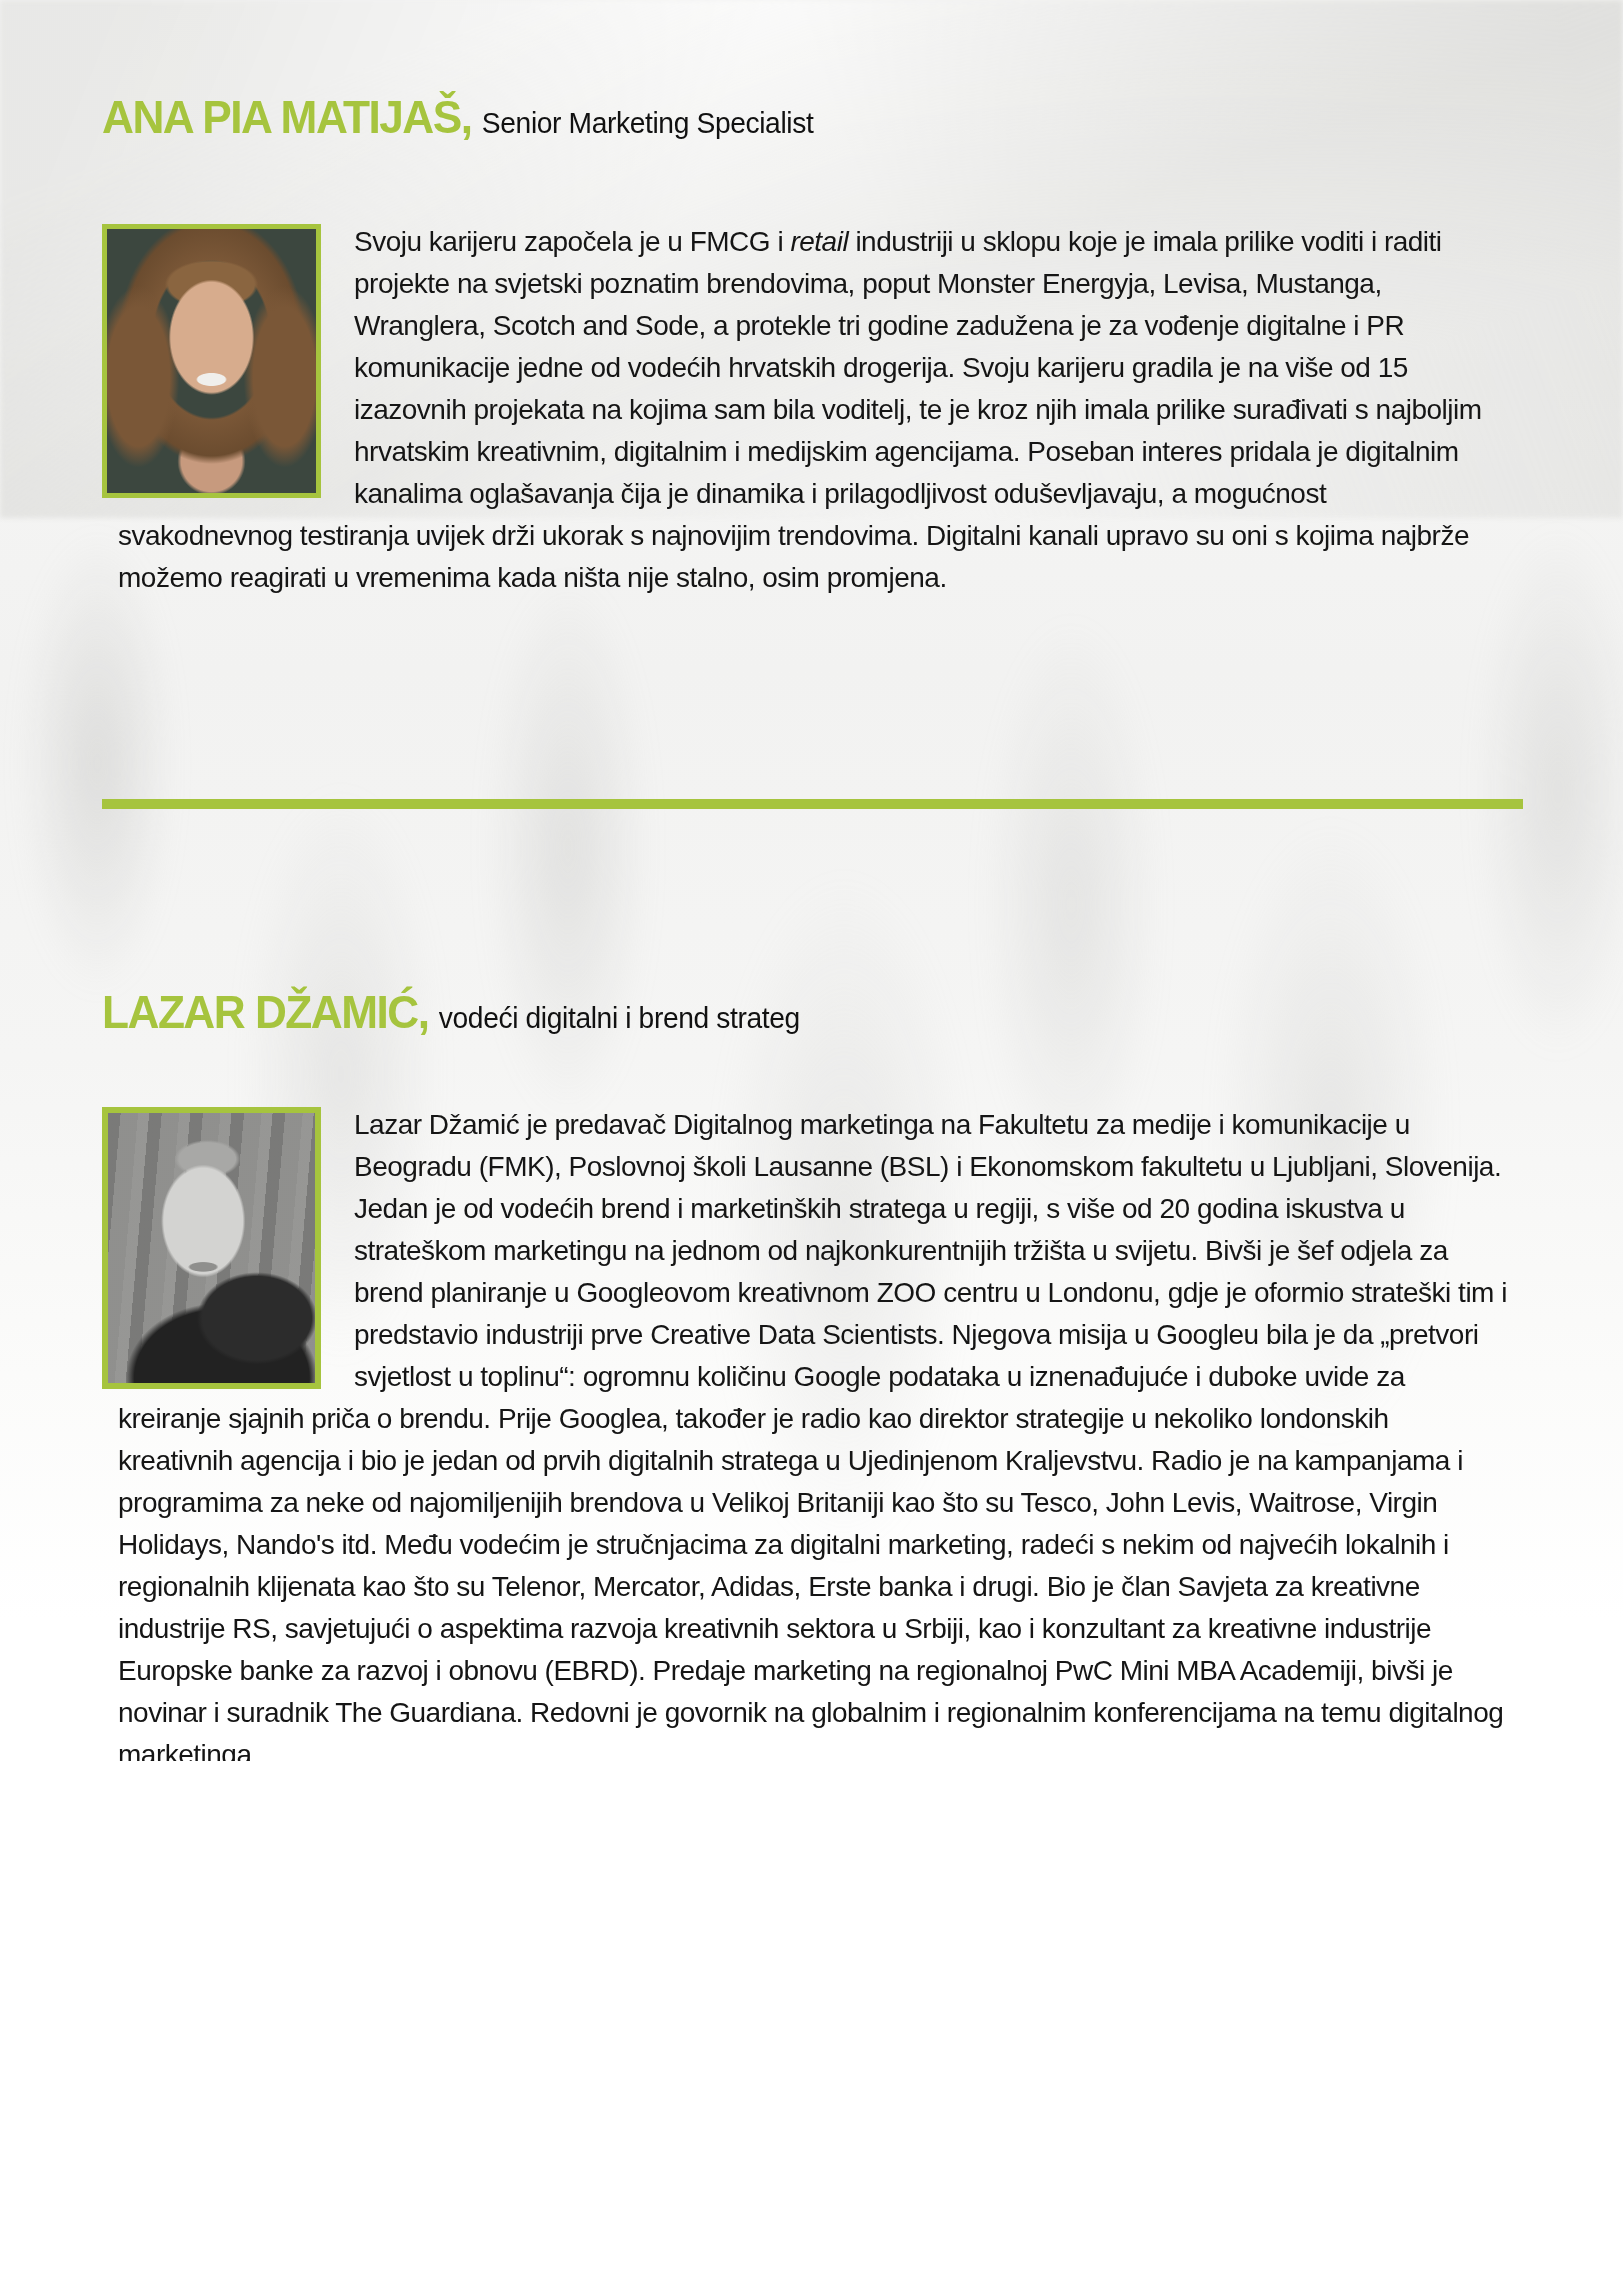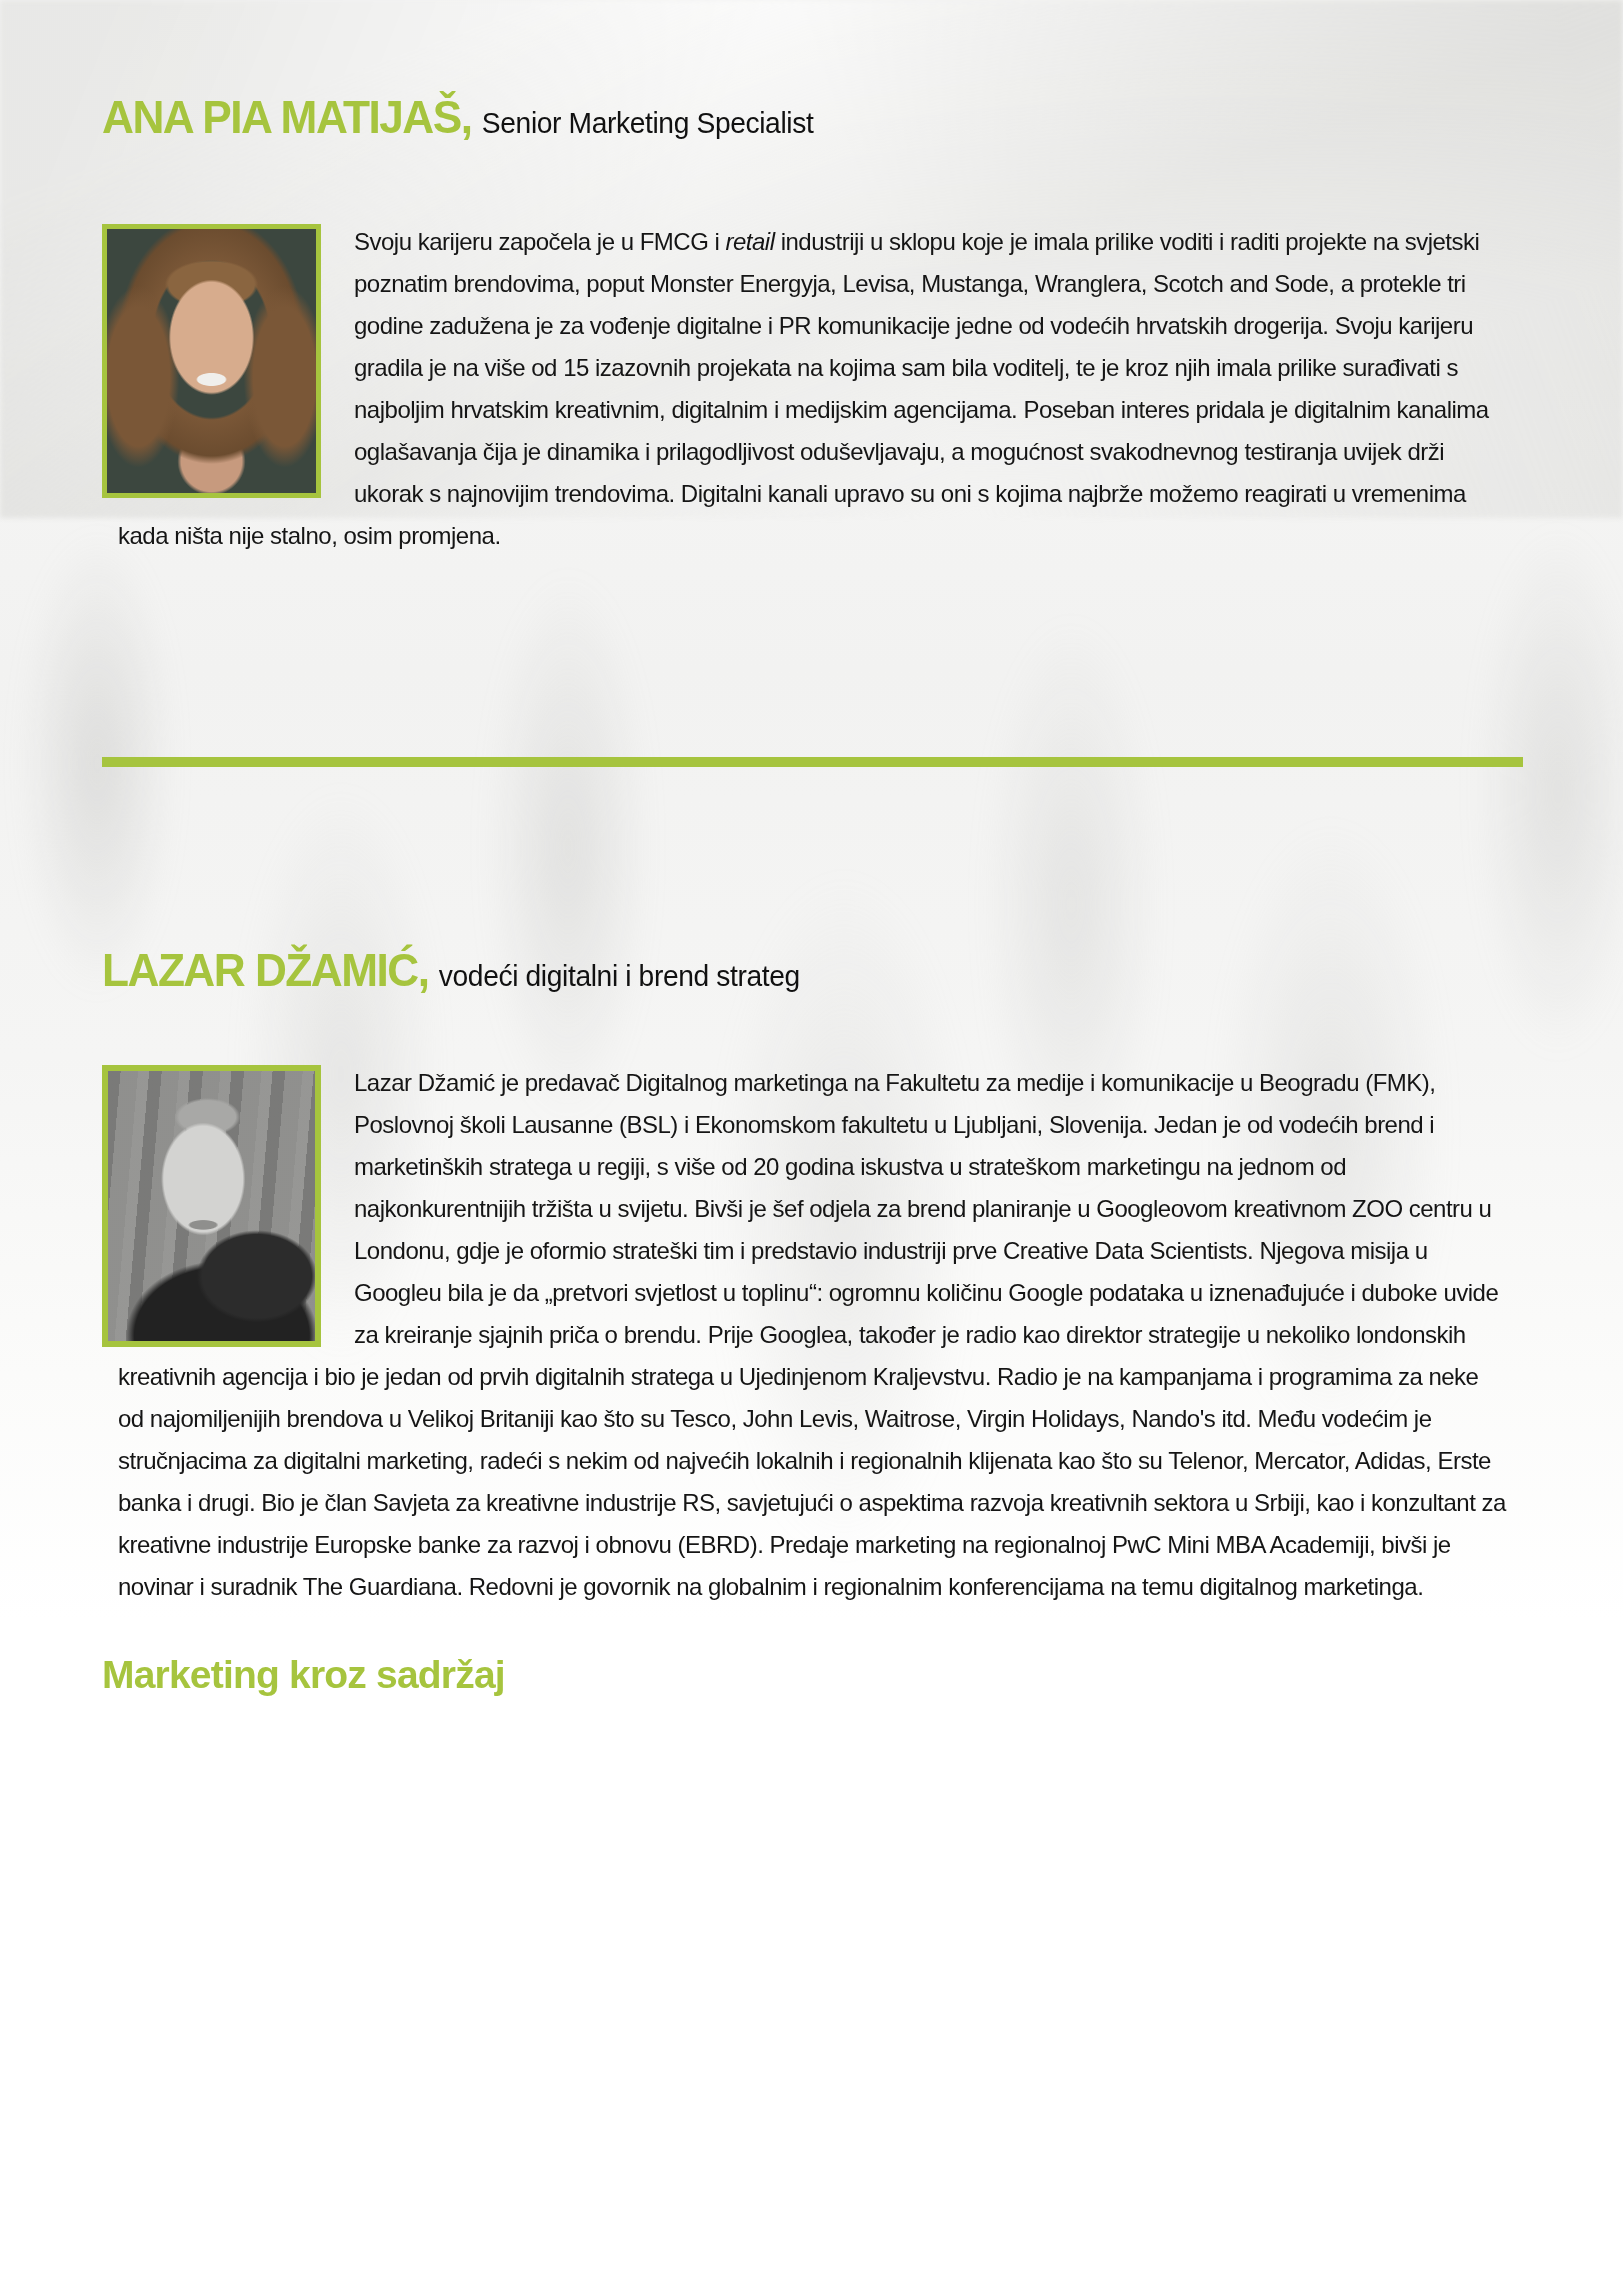--- a/index.html
+++ b/index.html
@@ -44,21 +44,21 @@
   .profile-name{
     font-size:47px;font-weight:bold;letter-spacing:-1.6px;color:var(--accent);
   }
   .profile-role{
     font-size:30px;font-weight:normal;letter-spacing:-0.4px;color:#111;margin-left:11px;
   }
   .bio{margin:0;}
   .bio-ana{margin-top:66px;}
   .bio-lazar{margin-top:54px;}
   .bio p{
-    margin:16px;font-size:24px;line-height:42px;letter-spacing:-0.5px;color:#151515;
+    margin:16px;font-size:28px;line-height:42px;letter-spacing:-0.5px;color:#151515;
   }
   .bio p i{font-style:italic;}
   
   .photo{
     float:left;border:5.5px solid var(--accent);
     margin:3.1px 33px 7.9px 0;
   }
   .photo-ana{width:209px;height:264px;}
   .photo-lazar{width:207px;height:270px;border-width:6.3px;margin-bottom:4.7px;}
   .photo .art{width:100%;height:100%;}

